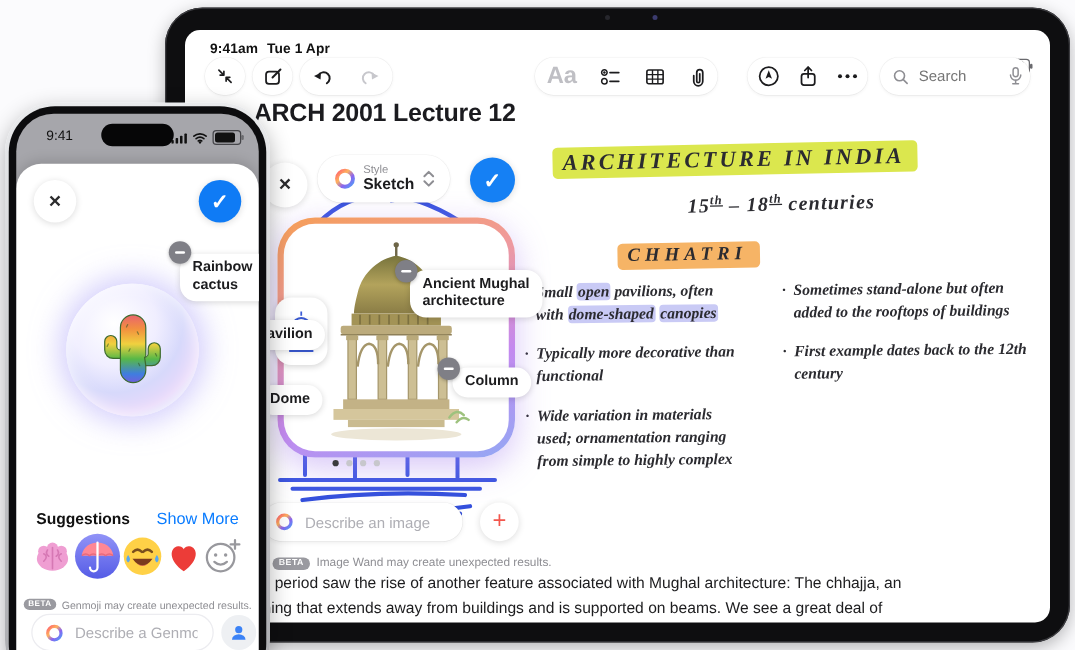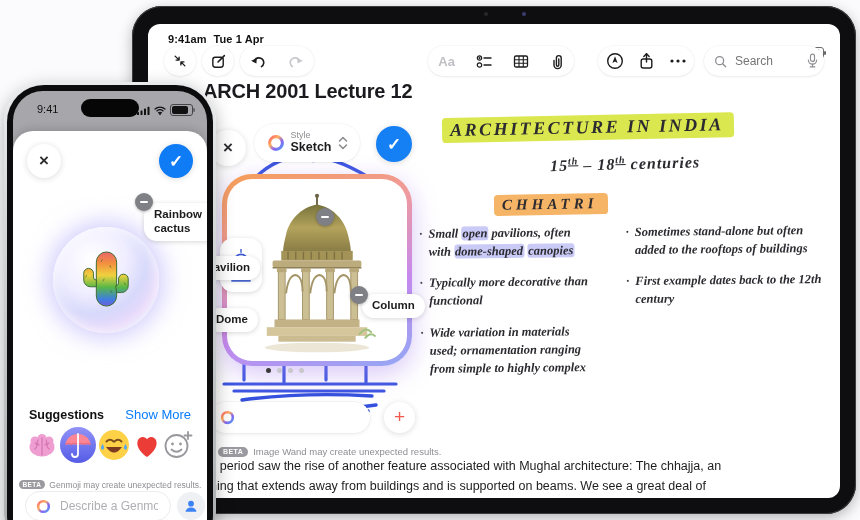--- a/index.html
+++ b/index.html
@@ -211,21 +211,21 @@
       </span>
       <span class="tool-ic">
         <svg width="17" height="15" viewBox="0 0 17 15">
             <path d="M12.5 6.5 C11 3.5 7 3 4.7 5.2 C2.4 7.4 3 11 5.5 12.6" fill="none" stroke="#c7c7cc" stroke-width="1.6" stroke-linecap="round"></path>
             <polygon points="15.8,6.8 10.2,4.2 10.6,9.6" fill="#c7c7cc"></polygon>
           </svg>
       </span>
     </div>
 
     <div class="abs pill" style="left:280px;top:22px;width:146px;height:30px;gap:0;justify-content:space-around;">
-      <span style="font-size:13px;color:#bfbfc4;font-weight:600;">Aa</span>
+      <span style="font-size:19px;color:#bfbfc4;font-weight:600;">Aa</span>
       <span class="tool-ic">
         <svg width="17" height="15" viewBox="0 0 17 15">
             <circle cx="3.5" cy="4" r="2.2" fill="none" stroke="#1c1c1e" stroke-width="1.2"></circle>
             <circle cx="3.5" cy="4" r="1" fill="#1c1c1e"></circle>
             <line x1="8" y1="4" x2="15" y2="4" stroke="#1c1c1e" stroke-width="1.4" stroke-linecap="round"></line>
             <circle cx="3.5" cy="11" r="2.2" fill="none" stroke="#1c1c1e" stroke-width="1.2"></circle>
             <line x1="8" y1="11" x2="15" y2="11" stroke="#1c1c1e" stroke-width="1.4" stroke-linecap="round"></line>
           </svg>
       </span>
       <span class="tool-ic">
@@ -403,20 +403,21 @@
     </div>
     <div class="abs circle-btn" style="left:228px;top:102px;width:36px;height:36px;background:#1580f4;z-index:4;">
       <span class="chk">✓</span>
     </div>
 
     <div class="abs" style="left:168px;top:184px;z-index:5;">
         <span class="minus">
           <i></i>
         </span>
       </div>
+    <div class="abs label-pill" style="left:180px;top:192px;width:86px;z-index:4;">Ancient Mughal architecture</div>
 
     <div class="abs label-pill" style="left:72px;top:214px;width:34px;height:46px;padding:4px;z-index:4;justify-content:center;">
       <svg width="30" height="40" viewBox="0 0 34 44">
         <path d="M7 17 Q17 3 27 17" fill="none" stroke="#3b5bd6" stroke-width="1.8" stroke-linecap="round"></path>
         <line x1="17" y1="4" x2="17" y2="8" stroke="#3b5bd6" stroke-width="1.6"></line>
         <line x1="6" y1="18" x2="28" y2="18" stroke="#3b5bd6" stroke-width="1.8"></line>
         <g stroke="#3b5bd6" stroke-width="1.6">
             <line x1="9" y1="18" x2="9" y2="34"></line>
             <line x1="17" y1="18" x2="17" y2="34"></line>
             <line x1="25" y1="18" x2="25" y2="34"></line>
@@ -441,20 +442,21 @@
         <span></span>
         <span></span>
       </div>
 
     <div class="abs describe" style="left:62px;top:378px;width:160px;height:31px;z-index:4;box-sizing:border-box;">
       <span class="tool-ic">
         <svg width="15" height="15" viewBox="0 0 18 18">
             <circle cx="9" cy="9" r="6.4" fill="none" stroke="url(#aiGrad)" stroke-width="3.1"></circle>
           </svg>
       </span>
+      <input type="text" placeholder="Describe an image" style="">
     </div>
     <div class="abs circle-btn" style="left:236px;top:378px;width:31px;height:31px;z-index:4;">
       <span style="color:#f3574d;font-size:19px;font-weight:400;line-height:1;margin-top:-2px;">+</span>
     </div>
     <div class="abs" style="left:70px;top:418px;z-index:4;white-space:nowrap;">
       <span class="beta-badge">BETA</span><span class="beta-txt">Image Wand may create unexpected results.</span>
     </div>
   </div>
 </div>
 

